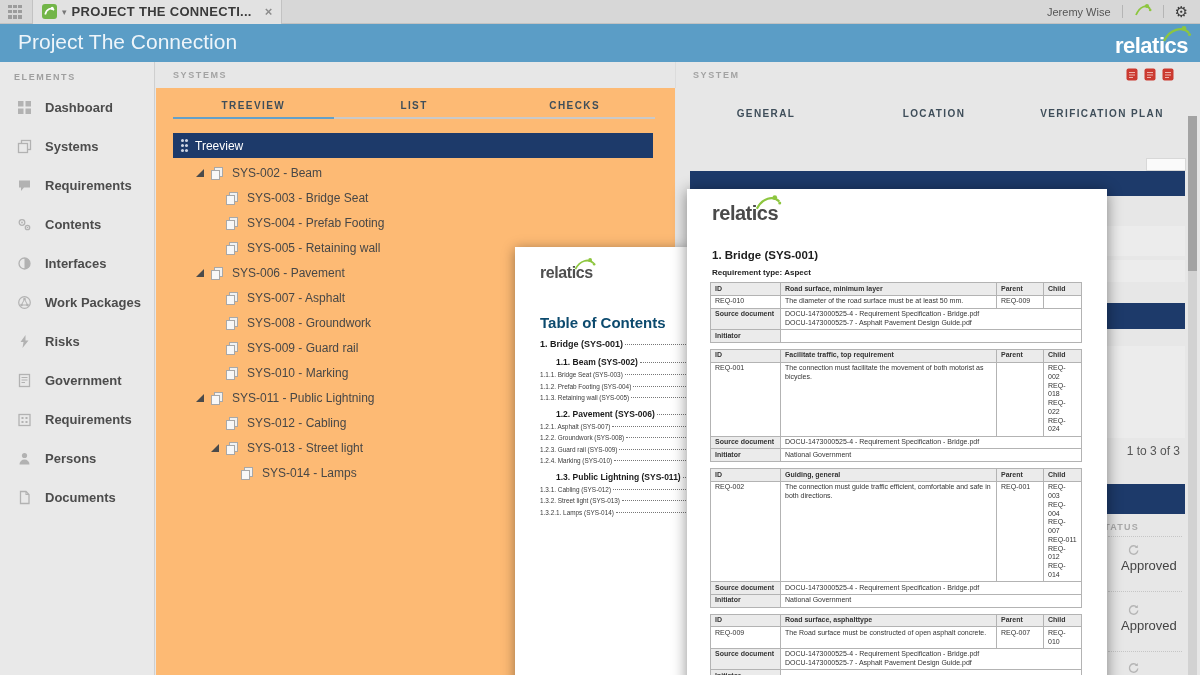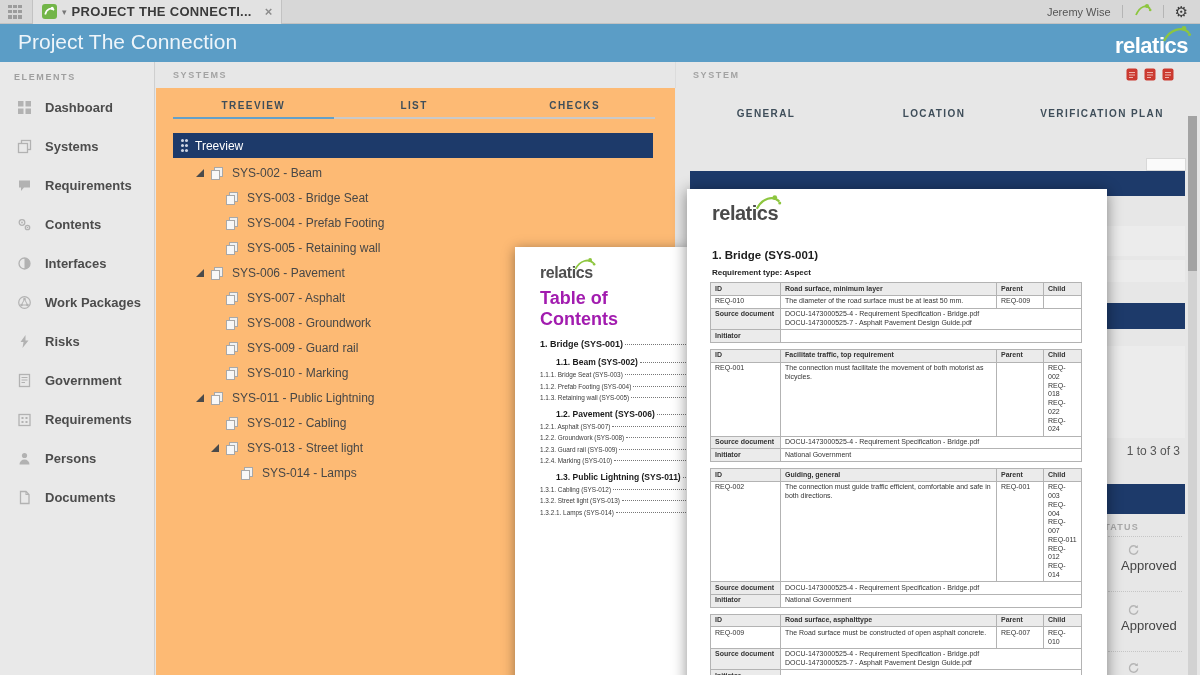--- a/index.html
+++ b/index.html
@@ -81,21 +81,21 @@
   .rp-status svg { width:12px; height:12px; margin-left:6px; }
   .rp-status .s-lbl { font-size:13px; color:#444; }
   .rp-scroll-track { position:absolute; right:3px; top:28px; bottom:0; width:9px; background:#d2d2d2; }
   .rp-scroll-thumb { position:absolute; right:3px; top:28px; height:155px; width:9px; background:#a3a3a3; cursor:grab; }
 
   
   .doc { position:absolute; background:#fff; overflow:hidden; }
   .doc-toc { left:515px; top:185px; width:175px; height:490px; box-shadow:0 2px 12px rgba(0,0,0,.4); z-index:5; }
   .logo-doc-sm { position:absolute; left:25px; top:18px; font-size:16px; color:#4f4f4f; letter-spacing:-.4px; }
   .logo-doc-sm svg.swirl { width:22px; height:14px; right:-3px; top:-8px; }
-  .toc-title { position:absolute; left:25px; top:41px; font-size:18px; font-weight:bold; color:#a21caf; }
+  .toc-title { position:absolute; left:25px; top:67px; font-size:15px; font-weight:bold; color:#0c4a6e; }
   .toc-list { position:absolute; left:25px; right:0; top:84px; }
   .toc-entry { display:flex; align-items:baseline; overflow:hidden; }
   .toc-entry .dots { flex:1; min-width:6px; border-bottom:1px dotted #777; transform:translateY(-2px); margin-left:2px; }
   .toc-entry .t { white-space:nowrap; }
   .tl1 { font-size:9px; font-weight:bold; color:#1a1a1a; margin-top:6px; line-height:15px; }
   .tl2 { font-size:8.5px; font-weight:bold; color:#1a1a1a; margin-top:3px; line-height:14px;margin-left:16px; }
   .tl3 { font-size:6.4px; color:#3a3a3a; line-height:11.5px; }
 
   .doc-report { left:687px; top:127px; width:420px; height:548px; box-shadow:0 2px 14px rgba(0,0,0,.45); z-index:6; }
   .logo-doc { position:absolute; left:25px; top:14px; font-size:20px; color:#4a4a4a; letter-spacing:-.5px; }

